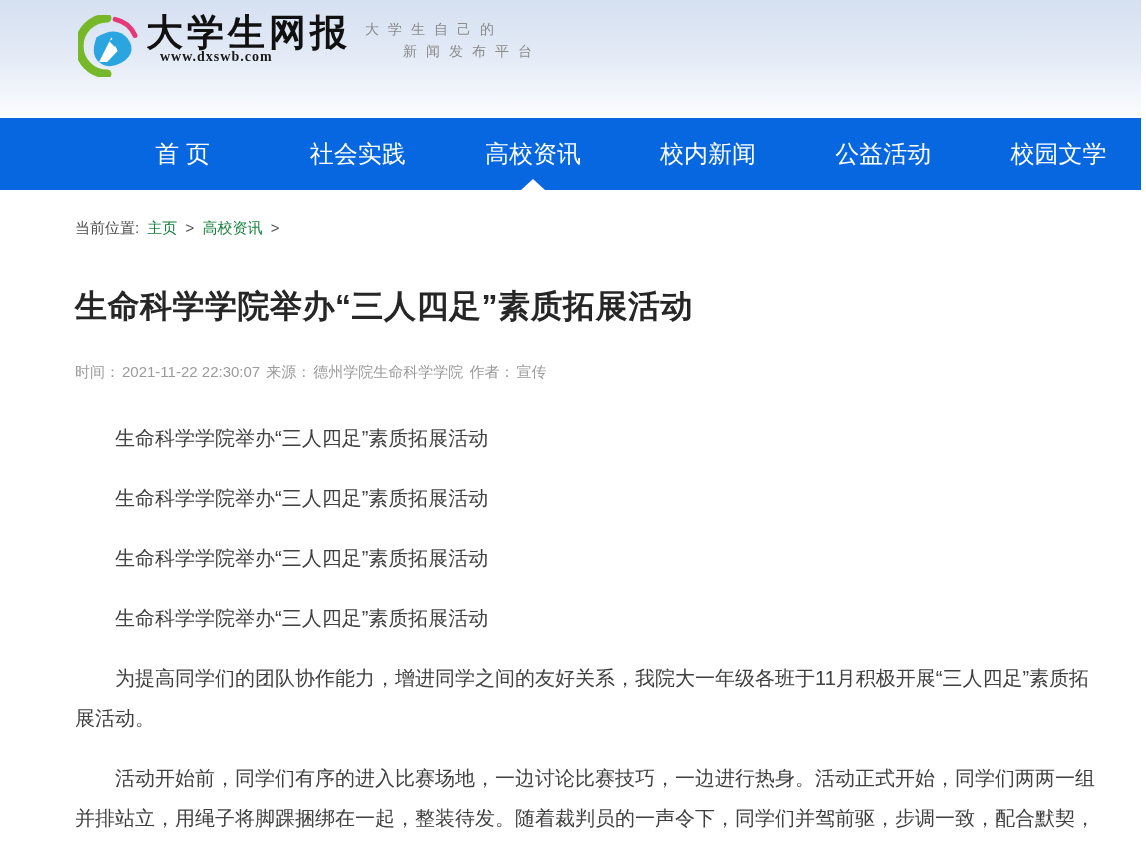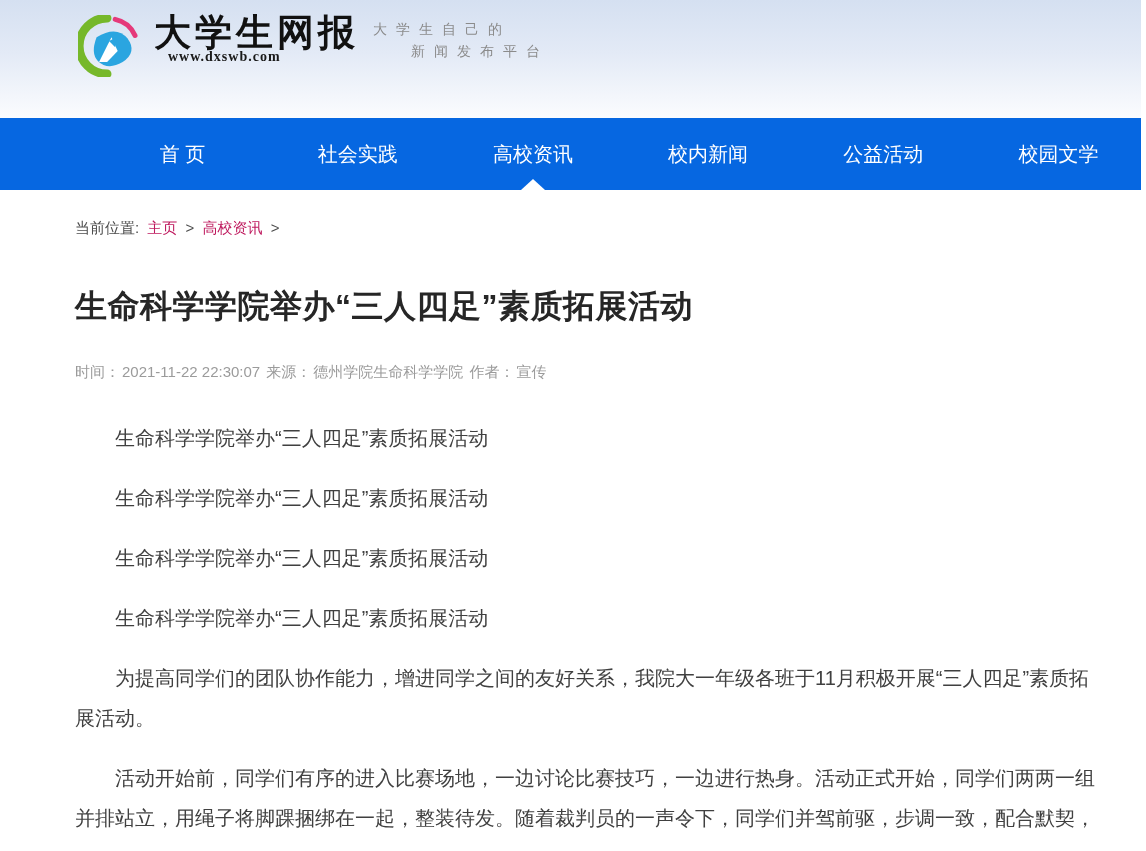--- a/index.html
+++ b/index.html
@@ -15,21 +15,21 @@
     height: 118px;
     background: linear-gradient(to bottom, #d5e0f1 0%, #e3eaf6 45%, #fbfcfe 100%);
     position: relative;
   }
   .header-inner {
     display: flex;
     align-items: flex-start;
     padding: 13px 0 0 78px;
   }
   .logo-mark { width: 62px; height: 62px; flex: 0 0 auto; margin-top: 2px; }
-  .logo-text-block { margin-left: 14px; }
+  .logo-text-block { margin-left: 6px; }
   .logo-title {
     font-size: 37px;
     font-weight: bold;
     color: #111111;
     letter-spacing: 4px;
     line-height: 40px;
     font-family: "Liberation Serif", "DejaVu Serif", serif;
   }
   .logo-url {
     font-size: 14px;
@@ -48,21 +48,21 @@
     height: 72px;
     background: #0667e1;
     display: flex;
     align-items: stretch;
     padding-left: 95px;
     position: relative;
   }
   .nav-item {
     width: 190px;
     color: #ffffff;
-    font-size: 20px;
+    font-size: 24px;
     display: flex;
     align-items: center;
     justify-content: center;
     position: relative;
     cursor: pointer;
     text-align: right;
   }
   .nav-item .active-arrow {
     position: absolute;
     bottom: 0;
@@ -84,21 +84,21 @@
     z-index: 5;
   }
 
   
   .content { padding: 0 0 0 75px; }
   .breadcrumb {
     margin-top: 29px;
     font-size: 15px;
     color: #4d4d4d;
   }
-  .breadcrumb a { color: #be185d; text-decoration: none; cursor: pointer; }
+  .breadcrumb a { color: #15803d; text-decoration: none; cursor: pointer; }
   .breadcrumb span, .breadcrumb a { margin-right: 4px; }
 
   .article-title {
     margin-top: 47px;
     font-size: 32px;
     font-weight: bold;
     color: #262626;
     letter-spacing: 0.5px;
   }
   .article-meta {

